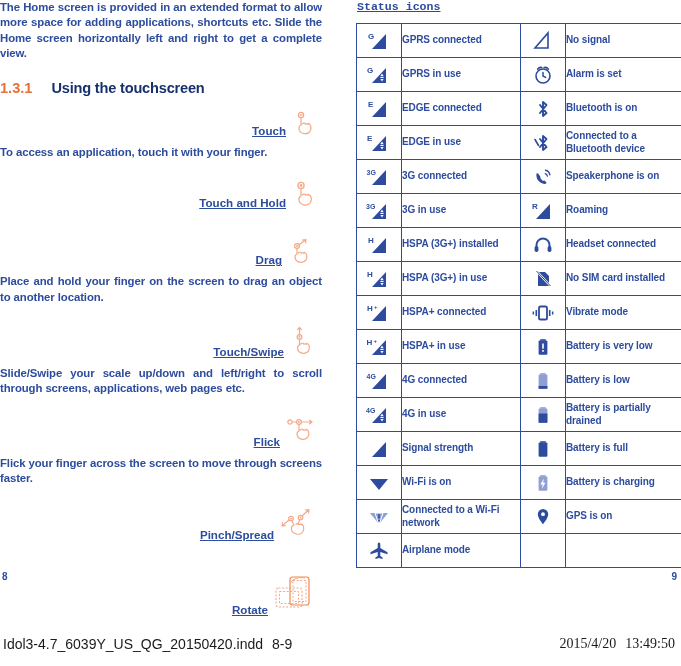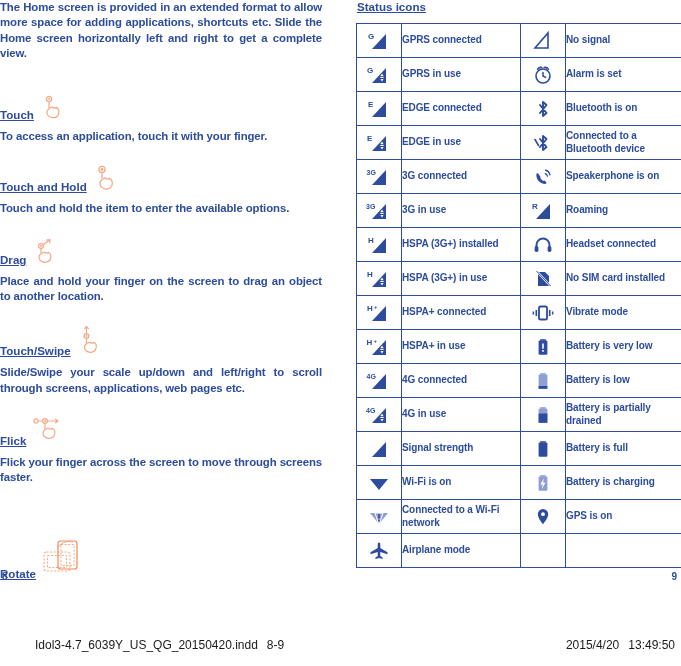--- a/index.html
+++ b/index.html
@@ -42,27 +42,27 @@
   h2.sec .num{color:#e8703a;margin-right:19px;letter-spacing:0px;}
 
   .sub{
     font-size:11.6px;
     font-weight:bold;
     color:#2d4c9e;
     text-decoration:underline;
     display:inline-block;
     vertical-align:bottom;
   }
-  .sub-row{display:flex;align-items:flex-end;min-height:26px;}
+  .sub-row{display:flex;align-items:flex-end;min-height:26px;justify-content:flex-end;}
   .sub-row .ico{margin-left:6px;position:relative;top:2px;}
 
   
   .tbl-title{
     font-size:11.6px;font-weight:bold;color:#2d4c9e;
-    text-decoration:underline;margin:0 0 10px 1px;
+    text-decoration:underline;margin:0 0 10px 1px;font-family:Liberation Mono, monospace;
   }
   table.icons{
     border-collapse:collapse;
     width:325px;
     table-layout:fixed;
   }
   table.icons td{
     border:1px solid #2d4c9e;
     padding:0;
     vertical-align:middle;
@@ -89,39 +89,42 @@
 
   
   .pgnum{
     position:absolute;bottom:84px;
     font-size:10px;font-weight:bold;color:#2d4c9e;
   }
   .pgnum.l{left:2px;}
   .pgnum.r{right:4px;}
   .filefoot{
     position:absolute;bottom:14px;
-    font-size:12px;color:#1a1a1a;font-weight:normal;
+    font-size:14px;color:#1a1a1a;font-weight:normal;
     font-family:"Liberation Sans", sans-serif;
-    margin-left:32px;
   }
   .filefoot.l{left:3px;}
-  .filefoot.r{right:6px;}
+  .filefoot.r{right:6px;font-family:Liberation Serif, serif;}
   .filefoot .sp{display:inline-block;width:9px;}
 </style>
 </head>
 <body>
 
 <div class="page">
 
   <div class="col-left">
 
     <p class="body">The Home screen is provided in an extended format to allow more space for adding applications, shortcuts etc. Slide the Home screen horizontally left and right to get a complete view.</p>
 
     <div class="gap-l"></div>
 
+    <h2 class="sec">
+      <span class="num">1.3.1</span>
+      <span>Using the touchscreen</span>
+    </h2>
 
     <div class="gap"></div>
 
     <div class="sub-row">
       <span class="sub">Touch</span>
       <span class="ico">
         <svg width="30" height="24" viewBox="0 0 30 24">
           <circle cx="9" cy="4" r="2.6" fill="none" stroke="#f5a886" stroke-width="1.3"></circle>
           <circle cx="9" cy="4" r="1" fill="#f5a886"></circle>
           <path d="M9 7.5 L9 14 M9 14 q-2.5 1 -2 4 q0.5 3.5 4.5 4.5 q4.5 1 6.5 -2.2 q1.5 -2.6 0.6 -5.4 q-0.6 -2 -2.4 -2.6 M13 12.3 q-1.6 -0.5 -2.6 0.6 M16.2 13.3 q-1.5 -0.8 -2.8 -0.2" fill="none" stroke="#f5a886" stroke-width="1.25" stroke-linecap="round"></path>
@@ -137,21 +140,20 @@
       <span class="sub">Touch and Hold</span>
       <span class="ico">
         <svg width="30" height="26" viewBox="0 0 30 26">
           <circle cx="9" cy="4.5" r="3.1" fill="none" stroke="#f5a886" stroke-width="1.3"></circle>
           <circle cx="9" cy="4.5" r="1.4" fill="#f5a886"></circle>
           <path d="M9 8.5 L9 15 M9 15 q-2.5 1 -2 4 q0.5 3.8 4.8 4.8 q4.6 1 6.6 -2.3 q1.5 -2.7 0.6 -5.5 q-0.6 -2 -2.5 -2.7 M13 13.2 q-1.6 -0.5 -2.6 0.6 M16.3 14.2 q-1.5 -0.8 -2.9 -0.2" fill="none" stroke="#f5a886" stroke-width="1.25" stroke-linecap="round"></path>
         </svg>
       </span>
     </div>
     <div class="gap-s"></div>
-    <p class="body">Touch and hold the item to enter the available options.</p>
 
     <div class="gap-l"></div>
 
     <div class="sub-row">
       <span class="sub">Drag</span>
       <span class="ico">
         <svg width="34" height="26" viewBox="0 0 34 26">
           <path d="M11 7 L18 1.5 M18 1.5 L14.5 2 M18 1.5 L17.6 5" fill="none" stroke="#f5a886" stroke-width="1.2" stroke-linecap="round"></path>
           <circle cx="9" cy="8" r="2.4" fill="none" stroke="#f5a886" stroke-width="1.2"></circle>
           <circle cx="9" cy="8" r="1" fill="#f5a886"></circle>
@@ -190,20 +192,34 @@
           <circle cx="13" cy="4" r="1" fill="#f5a886"></circle>
           <path d="M13 7 L13 13 M13 13 q-2.4 1 -1.9 3.8 q0.5 3.4 4.6 4.3 q4.4 0.9 6.3 -2.2 q1.4 -2.5 0.6 -5.2 q-0.6 -1.9 -2.4 -2.5 M16.8 11.4 q-1.5 -0.5 -2.5 0.6 M19.9 12.3 q-1.4 -0.8 -2.7 -0.2" fill="none" stroke="#f5a886" stroke-width="1.2" stroke-linecap="round"></path>
         </svg>
       </span>
     </div>
     <div class="gap-s"></div>
     <p class="body">Flick your finger across the screen to move through screens faster.</p>
 
     <div class="gap-l"></div>
 
+    <div class="sub-row">
+      <span class="sub">Pinch/Spread</span>
+      <span class="ico">
+        <svg width="42" height="32" viewBox="0 0 42 32">
+          <path d="M2 19 L9 13 M2 19 L5.4 18.6 M2 19 L2.6 15.6" fill="none" stroke="#f5a886" stroke-width="1.15" stroke-linecap="round"></path>
+          <path d="M22 9 L29 2.5 M29 2.5 L25.4 3 M29 2.5 L28.6 6" fill="none" stroke="#f5a886" stroke-width="1.15" stroke-linecap="round"></path>
+          <circle cx="11" cy="11.5" r="2.3" fill="none" stroke="#f5a886" stroke-width="1.15"></circle>
+          <circle cx="11" cy="11.5" r="0.95" fill="#f5a886"></circle>
+          <circle cx="20.5" cy="10.5" r="2.3" fill="none" stroke="#f5a886" stroke-width="1.15"></circle>
+          <circle cx="20.5" cy="10.5" r="0.95" fill="#f5a886"></circle>
+          <path d="M12 14 L14 18 M19.5 13 L18 17.5 M13.5 18 q-2.6 1.5 -2 4.4 q0.6 3.6 4.8 4.6 q4.6 1 6.6 -2.3 q1.4 -2.6 0.6 -5.3 q-0.6 -2 -2.5 -2.6 M18.6 16.6 q-1.6 -0.4 -2.6 0.8 M21.8 17.8 q-1.5 -0.9 -2.9 -0.3" fill="none" stroke="#f5a886" stroke-width="1.15" stroke-linecap="round"></path>
+        </svg>
+      </span>
+    </div>
     <div class="gap-s"></div>
 
     <div class="gap-l"></div>
 
     <div class="sub-row">
       <span class="sub">Rotate</span>
       <span class="ico" style="top:6px;">
         <svg width="48" height="44" viewBox="0 0 48 44">
           <rect x="2" y="14" width="26" height="19" rx="2.5" fill="none" stroke="#f5a886" stroke-width="1.1" stroke-dasharray="2 1.6"></rect>
           <rect x="5.5" y="17.5" width="19" height="12" fill="none" stroke="#f5a886" stroke-width="1" stroke-dasharray="2 1.6"></rect>

